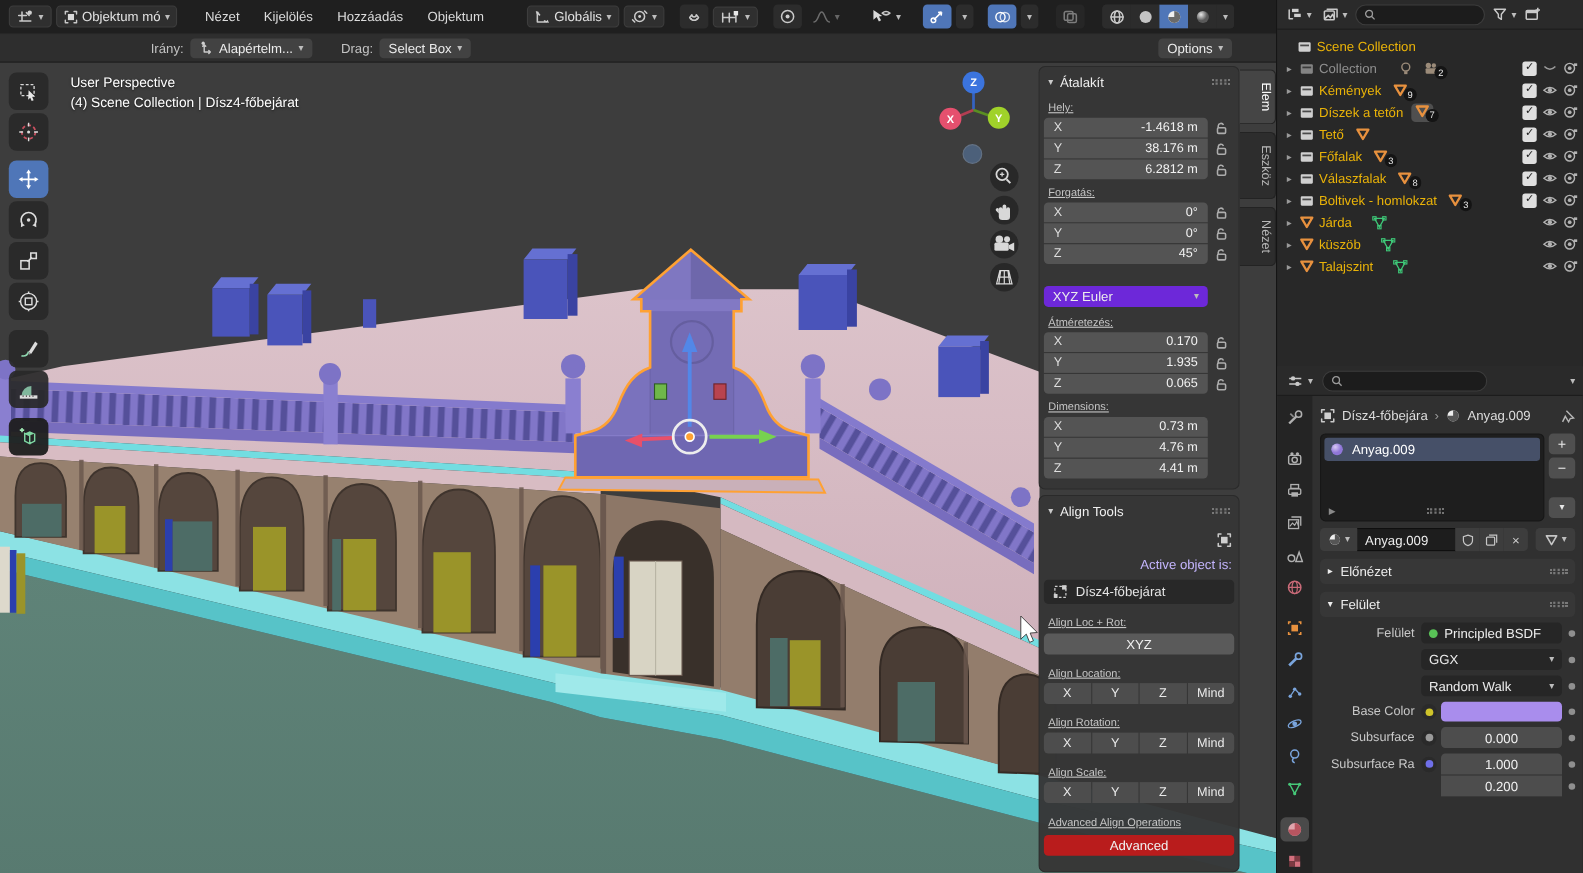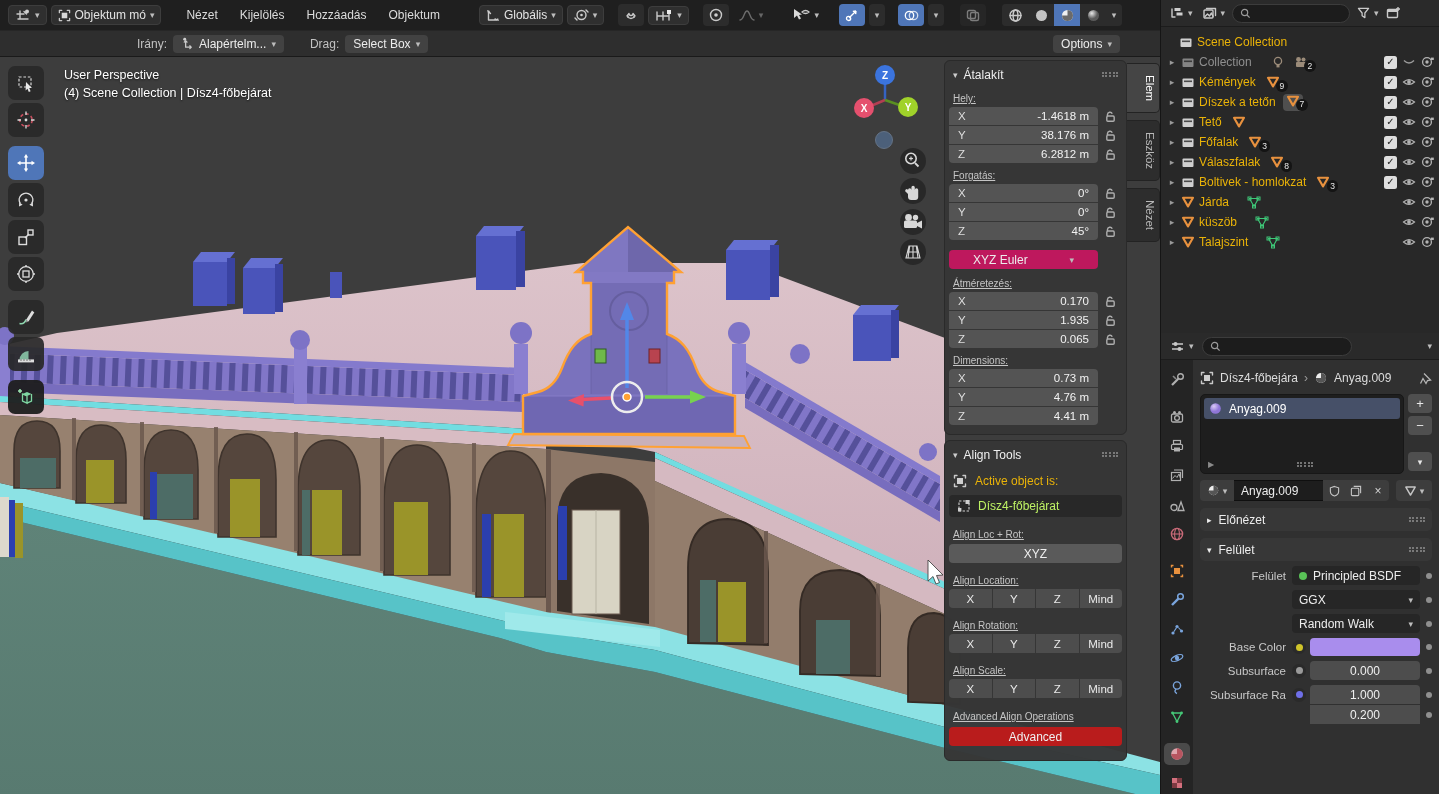--- a/index.html
+++ b/index.html
@@ -50,29 +50,29 @@
   .plabel { color:#c5c5c5; font-size:10px; margin:7px 2px 3px 4px;text-decoration:underline; }
   .frow { display:flex; align-items:center; margin-bottom:1px; }
   .field { flex:1; height:18px; background:#545454; display:flex; align-items:center; justify-content:space-between;
     padding:0 9px; color:#f2f2f2; font-size:11.5px; }
   .fgrp .frow:first-child .field { border-radius:4px 4px 0 0; }
   .fgrp .frow:last-child .field { border-radius:0 0 4px 4px; }
   .ax { color:#dedede; }
   .lockcol { width:24px; display:flex; justify-content:center; }
   .lk { width:13px; height:13px; }
   .lk path,.lk rect { stroke:#adadad; stroke-width:1.3; fill:none; }
-  .npdd { height:19px; background:#be185d; border-radius:4px; display:flex; align-items:center; justify-content:space-between;
-    padding:0 24px; color:#ececec; margin:6px 0 2px; }
-  .btn-dark { height:22px; background:#282828; border-radius:4px; display:flex; align-items:center; gap:7px; padding:0 8px; color:#bef264; }
+  .npdd { height:19px; background:#6d28d9; border-radius:4px; display:flex; align-items:center; justify-content:space-between;
+    padding:0 8px; color:#ececec; margin:16px 0 2px; }
+  .btn-dark { height:22px; background:#282828; border-radius:4px; display:flex; align-items:center; gap:7px; padding:0 8px; color:#e5e5e5; }
   .btn-lite { height:19px; background:#5a5a5a; border-radius:4px; display:flex; align-items:center; justify-content:center; color:#f0f0f0; }
   .seg { display:flex; gap:1px; margin-top:2px; }
   .seg span { flex:1; height:19px; background:#4d4d4d; display:flex; align-items:center; justify-content:center; color:#eaeaea; font-size:11.5px; }
   .seg span:first-child { border-radius:4px 0 0 4px; }
   .seg span:last-child { border-radius:0 4px 4px 0; }
-  .iconlabel { display:flex; align-items:flex-start; gap:8px; margin:8px 2px 2px 4px; color:#eab308; }
+  .iconlabel { display:flex; align-items:flex-end; gap:8px; margin:8px 2px 2px 4px; color:#c4b5fd;flex-direction:column; }
 
   .ntabs { position:absolute; top:6px; right:0; width:33px; display:flex; flex-direction:column; gap:7px; }
   .ntab { writing-mode:vertical-rl; padding:11px 3px; background:rgba(43,43,43,.9); color:#b9b9b9;
     border:1px solid #232323; border-left:none; border-radius:0 5px 5px 0; font-size:11.5px; text-align:center; }
   .ntab.active { background:#454545; color:#fff; }
 
   
   .outliner { height:333px; background:#282828; display:flex; flex-direction:column; flex:none; }
   .ohead { height:27px; background:#2a2a2a; border-bottom:1px solid #1c1c1c; display:flex; align-items:center; gap:5px; padding:0 6px; flex:none; }
   .search { flex:1; height:19px; background:#1c1c1c; border:1px solid #3c3c3c; border-radius:10px;

